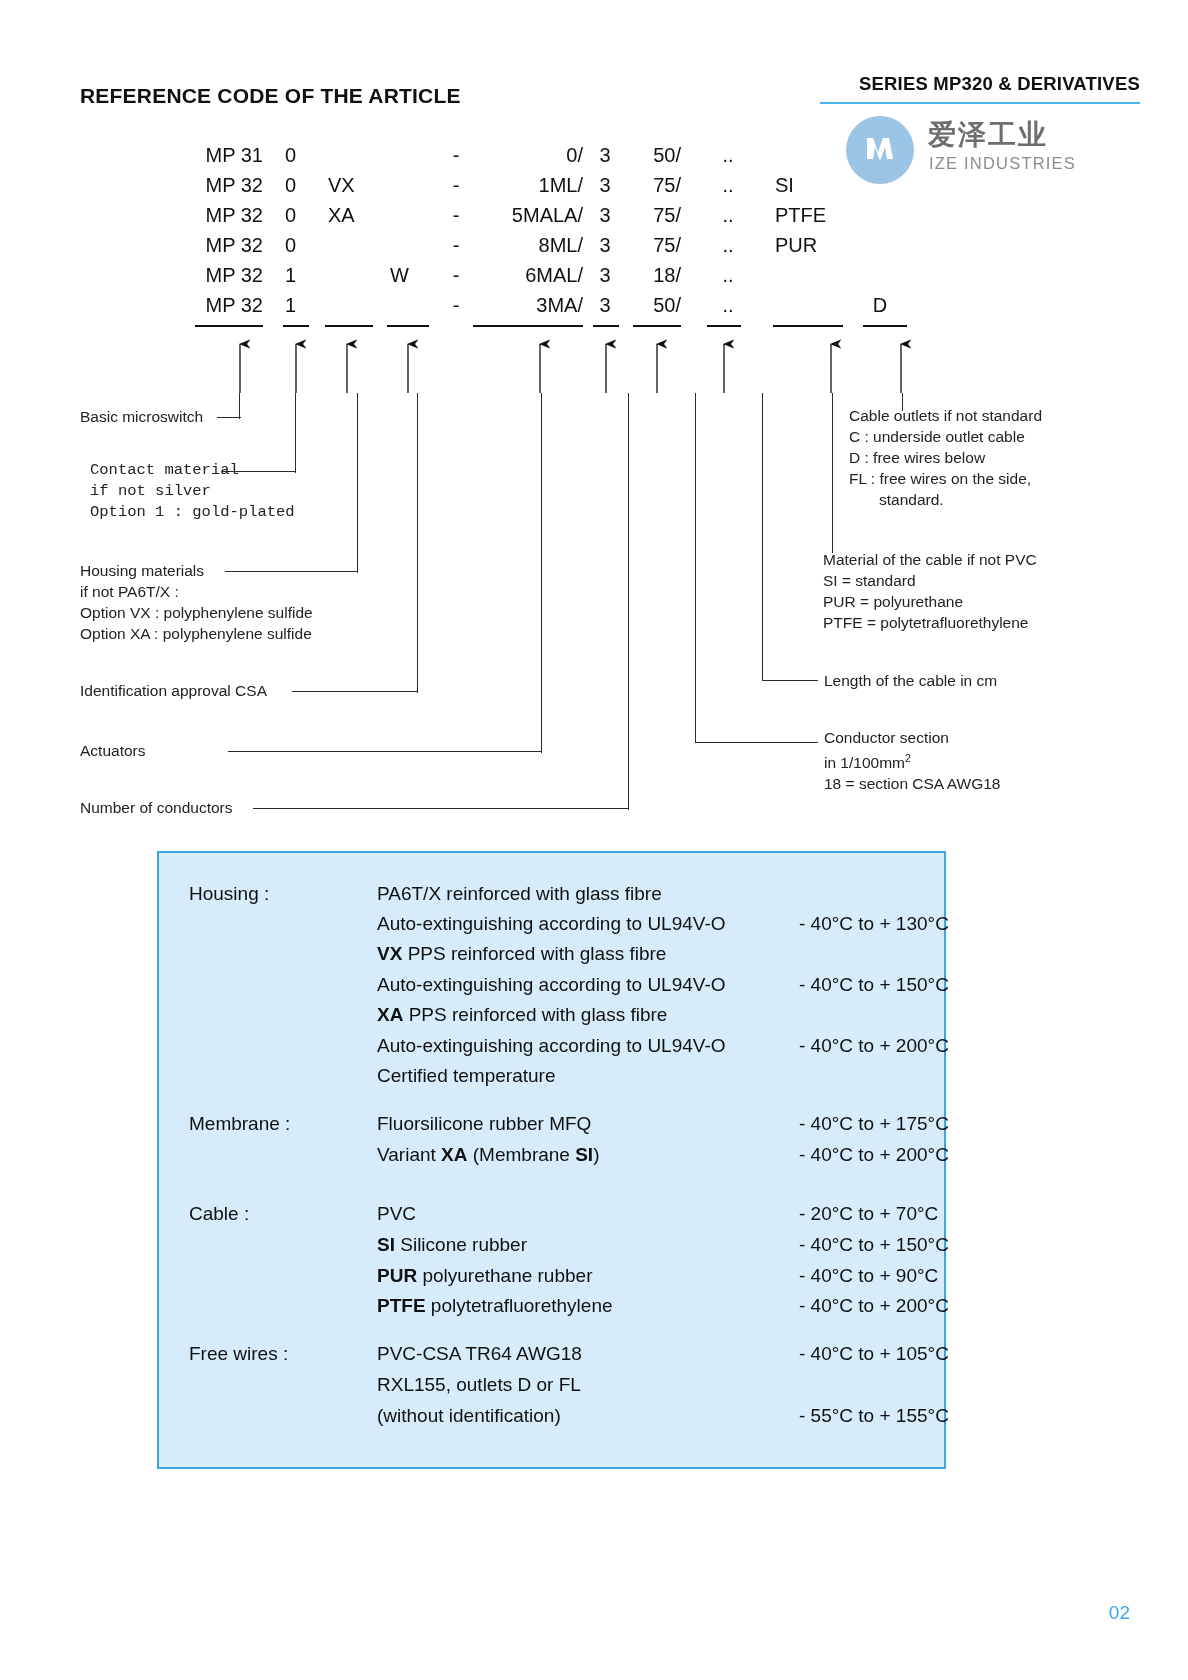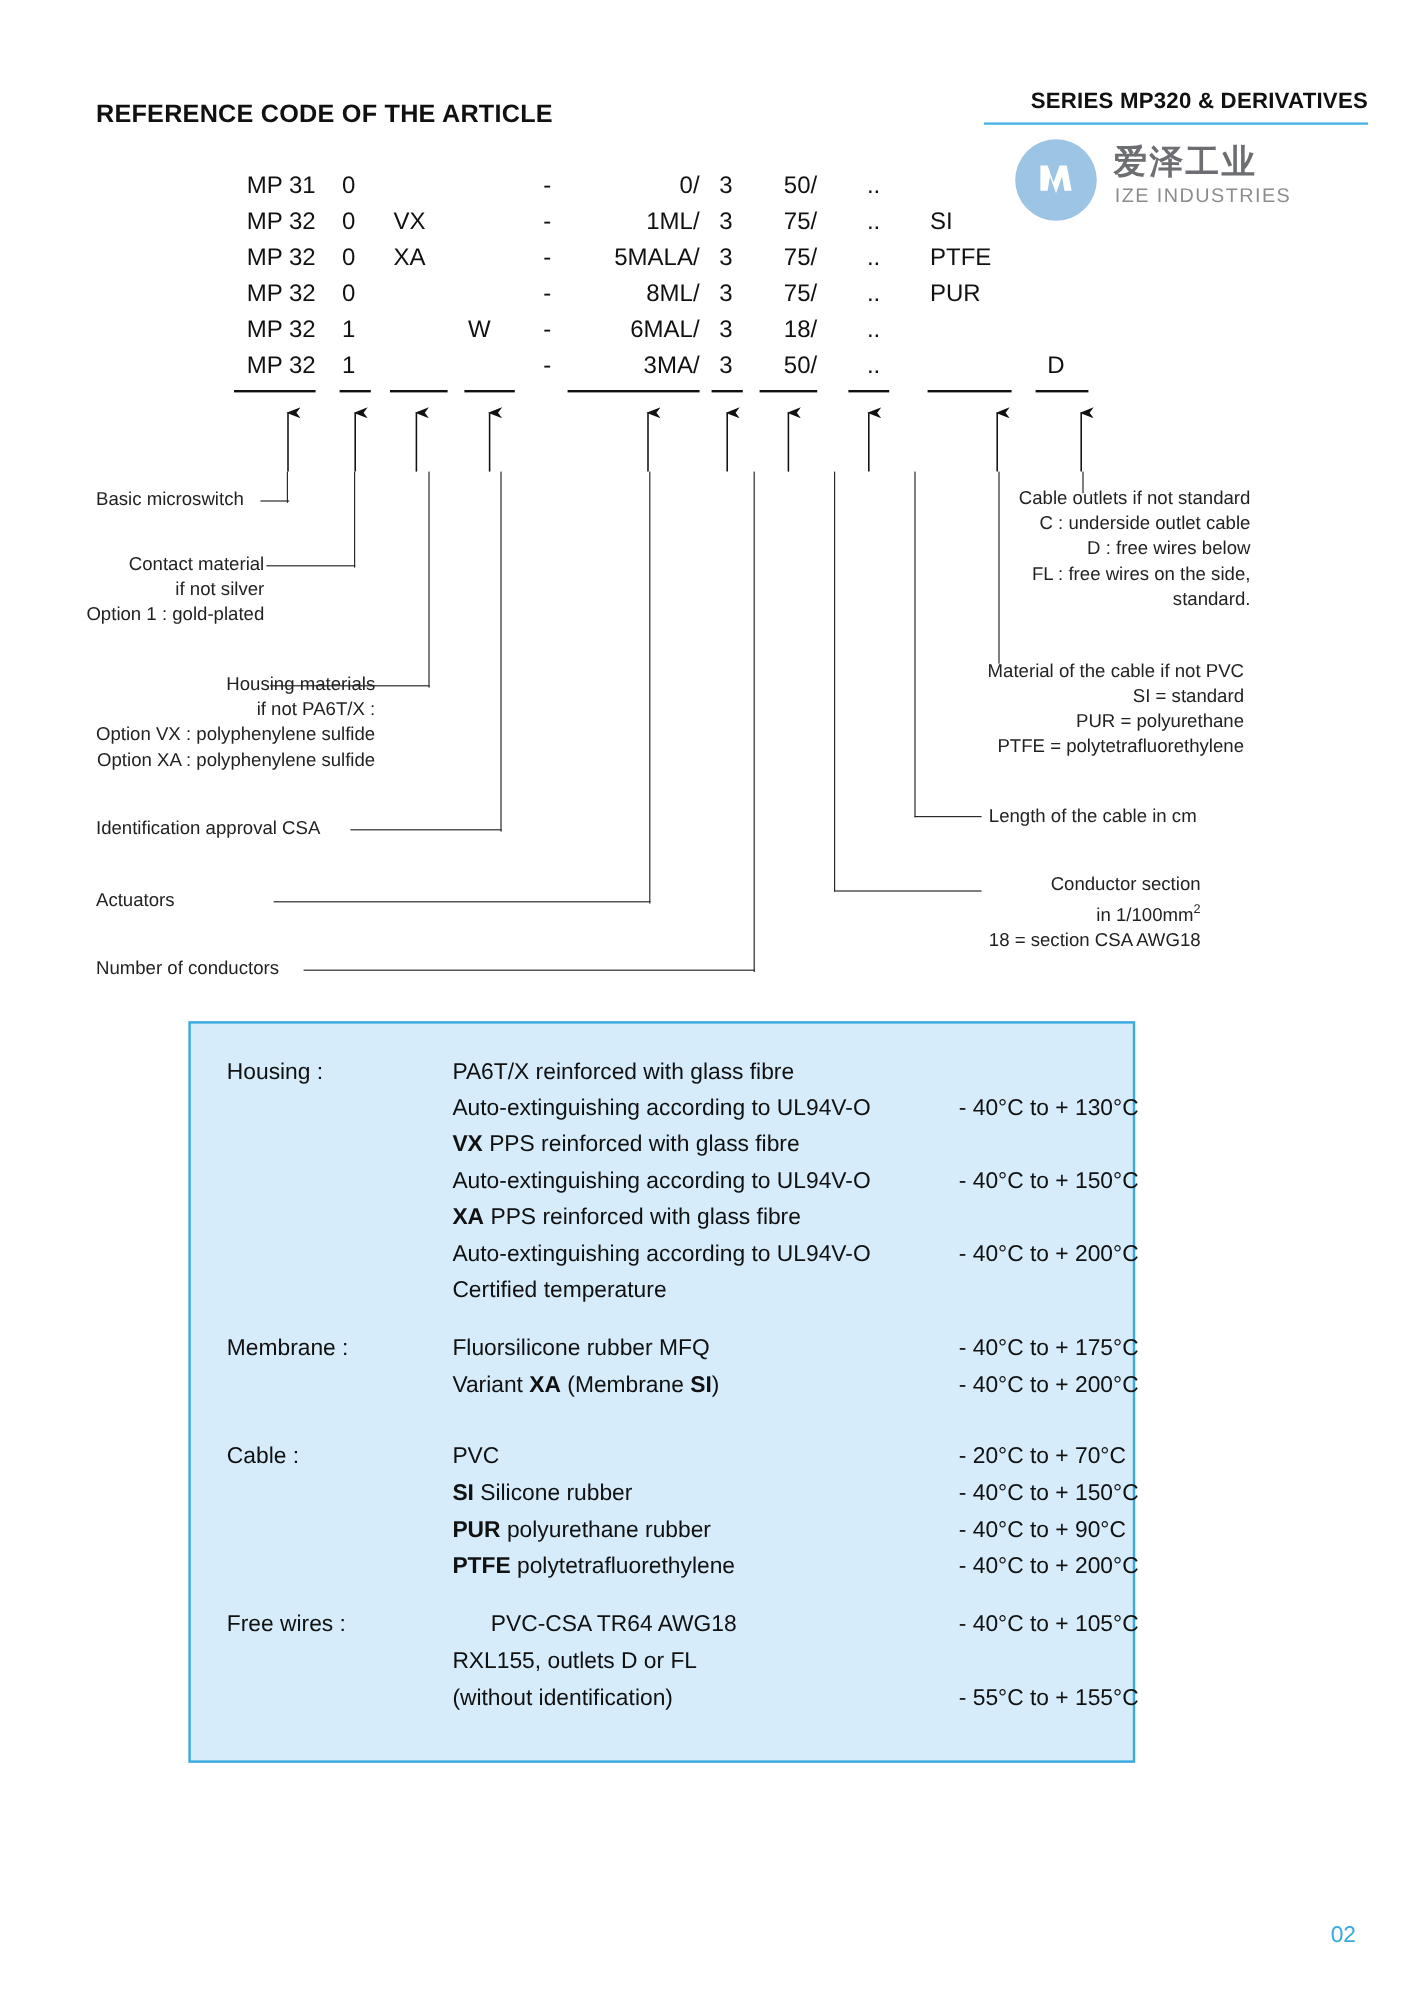--- a/index.html
+++ b/index.html
@@ -76,21 +76,21 @@
   
   .arrows { position: absolute; left: 195px; top: 335px; }
 
   
   .vline { position: absolute; width: 1.4px; background: #2b2b2b; }
   .hline { position: absolute; height: 1.4px; background: #2b2b2b; }
 
   
   .label {
     position: absolute; font-size: 15.5px; line-height: 21px;
-    color: #222; white-space: nowrap; text-align: right;
+    color: #222; white-space: nowrap;
   }
 
   
   .specbox {
     position: absolute; left: 157px; top: 851px;
     width: 789px; height: 618px;
     background: #d6ecfa; border: 2px solid #3aa9e0;
   }
   .spec-group { position: absolute; left: 30px; }
   .spec-term {
@@ -277,21 +277,21 @@
   <div class="vline" style="left:762px; top:393px; height:288px;"></div>
   <div class="hline" style="left:762px; top:680px; width:56px;"></div>
 
   <div class="vline" style="left:695px; top:393px; height:350px;"></div>
   <div class="hline" style="left:695px; top:742px; width:123px;"></div>
 
   <div class="label" style="left:80px; top:406px;">
     <span>Basic microswitch</span>
   </div>
 
-  <div class="label" style="left:72px; top:460px;">
+  <div class="label" style="left:90px; top:460px;font-family:Liberation Mono, monospace;">
     <div>Contact material</div>
     <div>if not silver</div>
     <div>Option 1 : gold-plated</div>
   </div>
 
   <div class="label" style="left:80px; top:560px;">
     <div>Housing materials</div>
     <div>if not PA6T/X :</div>
     <div>Option VX : polyphenylene sulfide</div>
     <div>Option XA : polyphenylene sulfide</div>
@@ -388,21 +388,21 @@
       <div class="spec-desc" style="top:62px;" id="cab-pur"><b>PUR</b> polyurethane rubber</div>
       <div class="spec-temp" style="top:62px;">- 40°C to +  90°C</div>
 
       <div class="spec-desc" style="top:92px;" id="cab-ptfe"><b>PTFE</b> polytetrafluorethylene</div>
       <div class="spec-temp" style="top:92px;">- 40°C to + 200°C</div>
     </div>
 
     <div class="spec-group" style="top:490px;">
       <div class="spec-term" style="top:0px;">Free wires :</div>
 
-      <div class="spec-desc" style="top:0px;margin-left:32px;">PVC-CSA TR64 AWG18</div>
+      <div class="spec-desc" style="top:0px;">PVC-CSA TR64 AWG18</div>
       <div class="spec-temp" style="top:0px;">- 40°C to + 105°C</div>
 
       <div class="spec-desc" style="top:31px;">RXL155, outlets D or FL</div>
 
       <div class="spec-desc" style="top:62px;">(without identification)</div>
       <div class="spec-temp" style="top:62px;">- 55°C to + 155°C</div>
     </div>
   </div>
 
   <div class="pageno">02</div>

